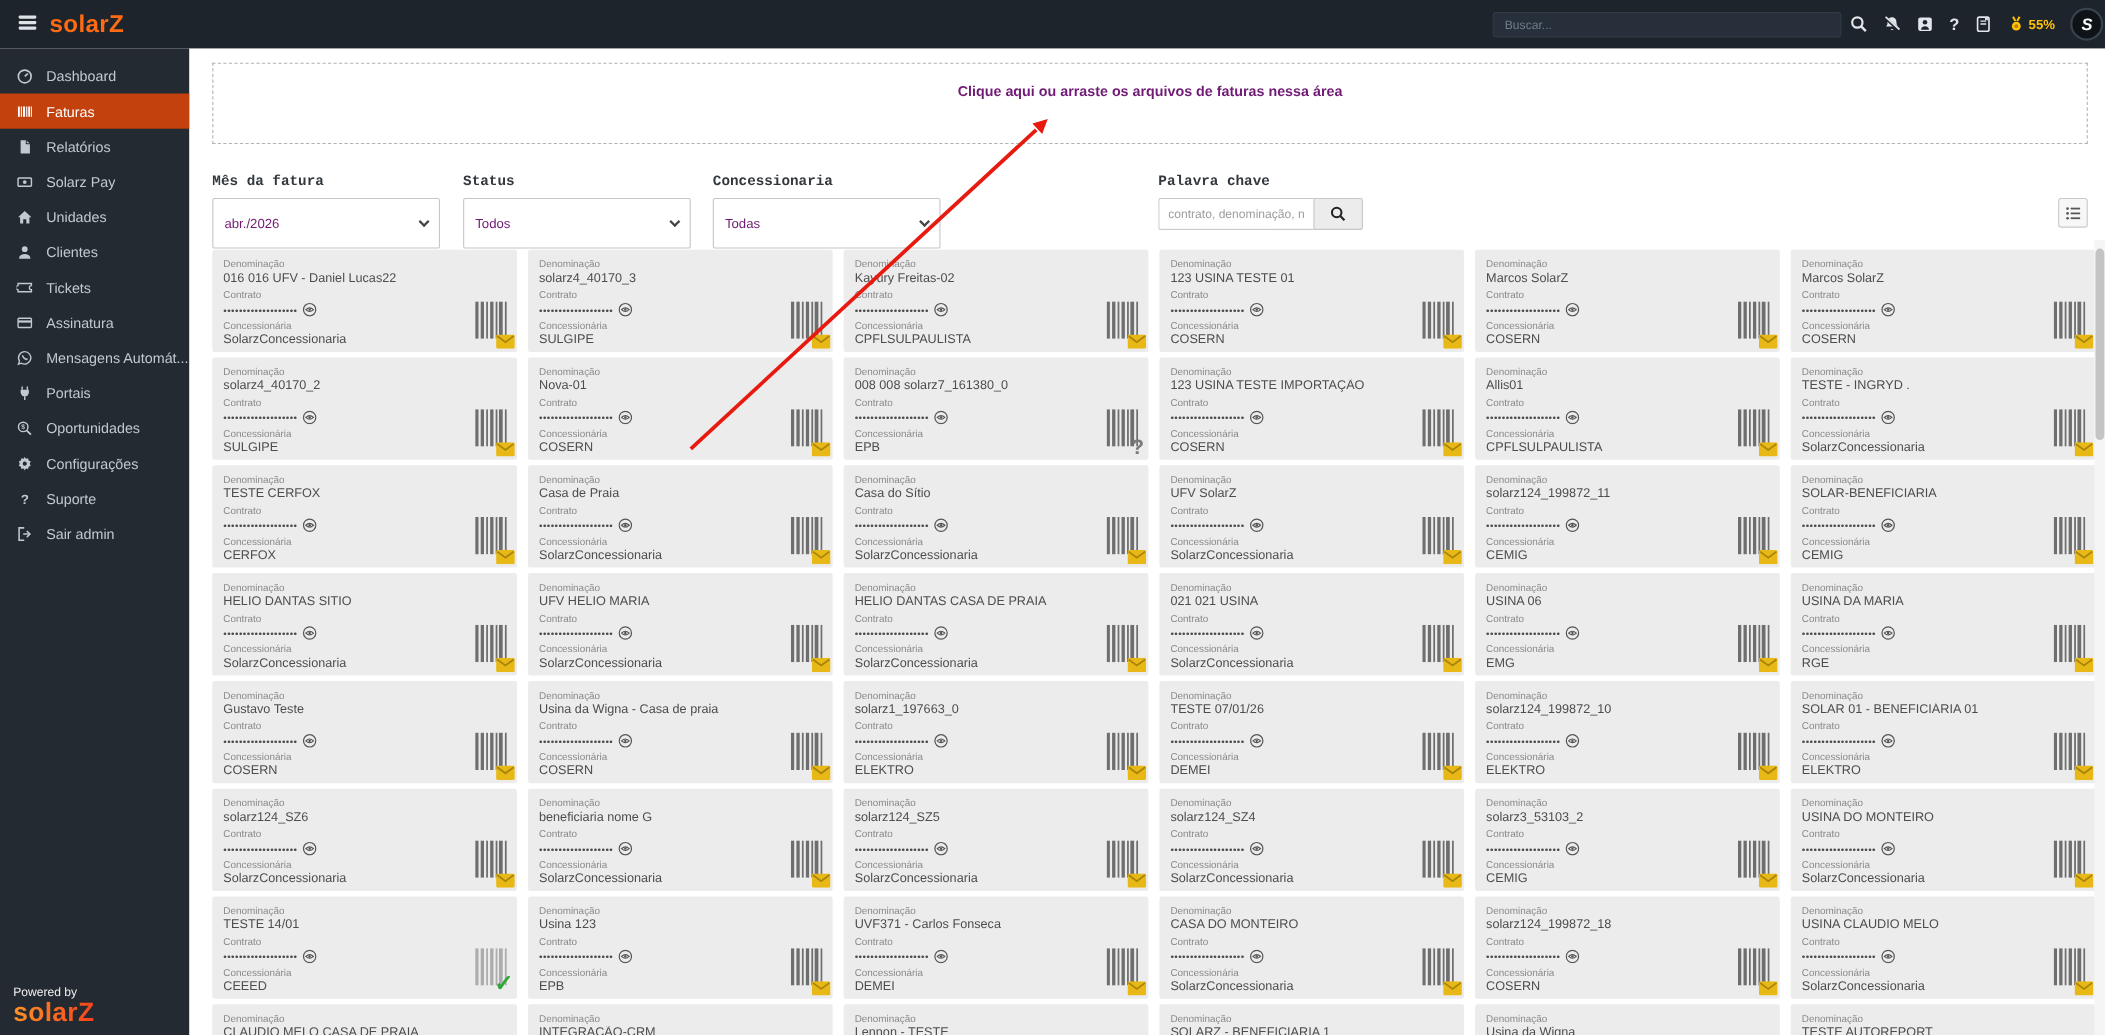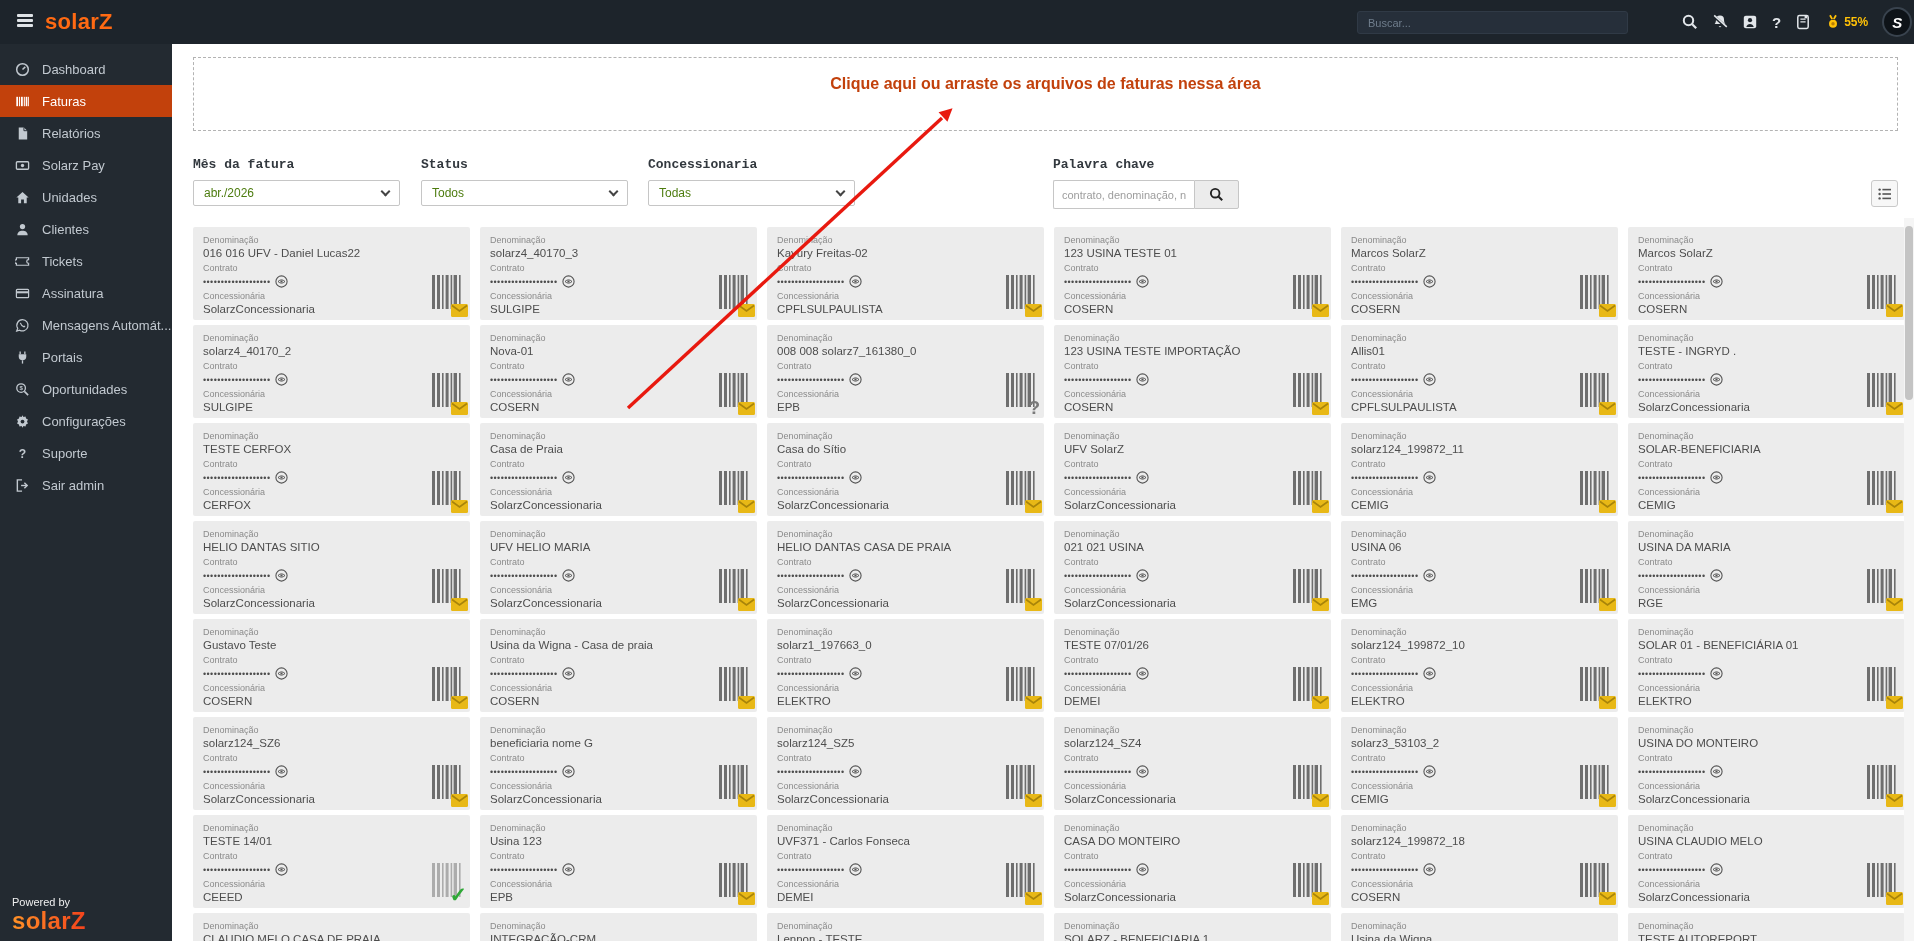--- a/index.html
+++ b/index.html
@@ -5,21 +5,21 @@
   * { margin:0; padding:0; box-sizing:border-box; }
   html,body { width:1914px; height:941px; overflow:hidden; background:#fff;
               font-family:"Liberation Sans", sans-serif; }
   body { position:relative; }
 
   
   .topbar { position:absolute; left:0; top:0; width:1914px; height:44px; background:#1d242b; z-index:6; }
   .hamburger { position:absolute; left:17px; top:14px; width:16px; height:14px; cursor:pointer; }
   .hamburger span { display:block; height:2.5px; background:#dfe3e7; margin-bottom:2.6px; border-radius:1px; }
   .logo { position:absolute; left:45px; top:9px; font-size:22px; font-weight:bold; color:#ff6a13; letter-spacing:.3px; }
-  .topbar-search { position:absolute; left:1357px; top:11px; width:271px; height:23px; background:#262f3a;
+  .topbar-search { position:absolute; left:1357px; top:11px; width:317px; height:23px; background:#262f3a;
                    border:1px solid #303a46; border-radius:3px; color:#cfd6dd; font-size:11px; padding:0 10px; outline:none; }
   .topbar-search::placeholder { color:#6f7d8c; }
   .topbar-icons { position:absolute; left:1682px; top:0; height:44px; display:flex; align-items:center; gap:14px; color:#e2e6ea; }
   .tico { width:16px; height:16px; display:inline-flex; align-items:center; justify-content:center; cursor:pointer; }
   .tico svg { width:16px; height:16px; }
   .help-q { font-size:15px; font-weight:bold; color:#e2e6ea; cursor:pointer; }
   .progress { display:inline-flex; align-items:center; gap:3px; color:#ffc107; font-weight:bold; font-size:12px; cursor:pointer; }
   .avatar { width:30px; height:30px; border-radius:50%; background:#0e1318; border:2px solid #39434e; color:#fff;
             display:inline-flex; align-items:center; justify-content:center; font-weight:bold; font-style:italic; font-size:15px; cursor:pointer; }
 
@@ -35,30 +35,30 @@
   .powered .pb { font-size:11px; color:#f0f0f0; }
   .powered .brand { font-size:24px; font-weight:bold; line-height:1.05; letter-spacing:.3px;
                     background:linear-gradient(90deg,#ff9227,#f4431c);
                     -webkit-background-clip:text; background-clip:text; color:transparent; }
 
   
   .main { position:absolute; left:172px; top:44px; right:0; bottom:0; background:#fff; overflow:hidden; }
 
   .dropzone { position:absolute; left:21px; top:13px; width:1705px; height:74px; border:1px dashed #b3b3b3;
               text-align:center; padding-top:17px; cursor:pointer; background:#fff; }
-  .dropzone-text { color:#c2410c; font-weight:bold; font-size:16px; }
+  .dropzone-text { color:#701a75; font-weight:bold; font-size:13px; }
 
   .arrow-svg { position:absolute; left:440px; top:40px; width:370px; height:345px; pointer-events:none; z-index:4; }
 
   .fgroup { position:absolute; width:207px; }
   .fg1 { left:21px;  top:113px; } .fg2 { left:249px; top:113px; }
   .fg3 { left:476px; top:113px; } .fg4 { left:881px; top:113px; }
   .flabel { display:block; font-size:13px; font-weight:bold; color:#32383e; margin-bottom:8px;font-family:Liberation Mono, monospace; }
-  .selectbox { height:26px; border:1px solid #c6c6c6; border-radius:2px; background:#fff; display:flex;
-               align-items:center; justify-content:space-between; padding:0 10px; font-size:12px; color:#4d7c0f; cursor:pointer; }
+  .selectbox { height:46px; border:1px solid #c6c6c6; border-radius:2px; background:#fff; display:flex;
+               align-items:center; justify-content:space-between; padding:0 10px; font-size:12px; color:#701a75; cursor:pointer; }
   .chev { width:7px; height:7px; border-right:2px solid #444; border-bottom:2px solid #444;
           transform:rotate(45deg); margin-top:-4px; }
   .kw-wrap { display:flex; }
   .kw-input { width:141px; height:29px; border:1px solid #c6c6c6; border-right:none; border-radius:2px 0 0 2px;
               padding:0 8px; font-size:11px; color:#555; outline:none; }
   .kw-input::placeholder { color:#9d9d9d; }
   .kw-btn { width:45px; height:29px; border:1px solid #c6c6c6; background:#ececec; border-radius:0 2px 2px 0;
             display:flex; align-items:center; justify-content:center; cursor:pointer; }
 
   .list-btn { position:absolute; left:1699px; top:136px; width:27px; height:27px; border:1px solid #c9c9c9;

